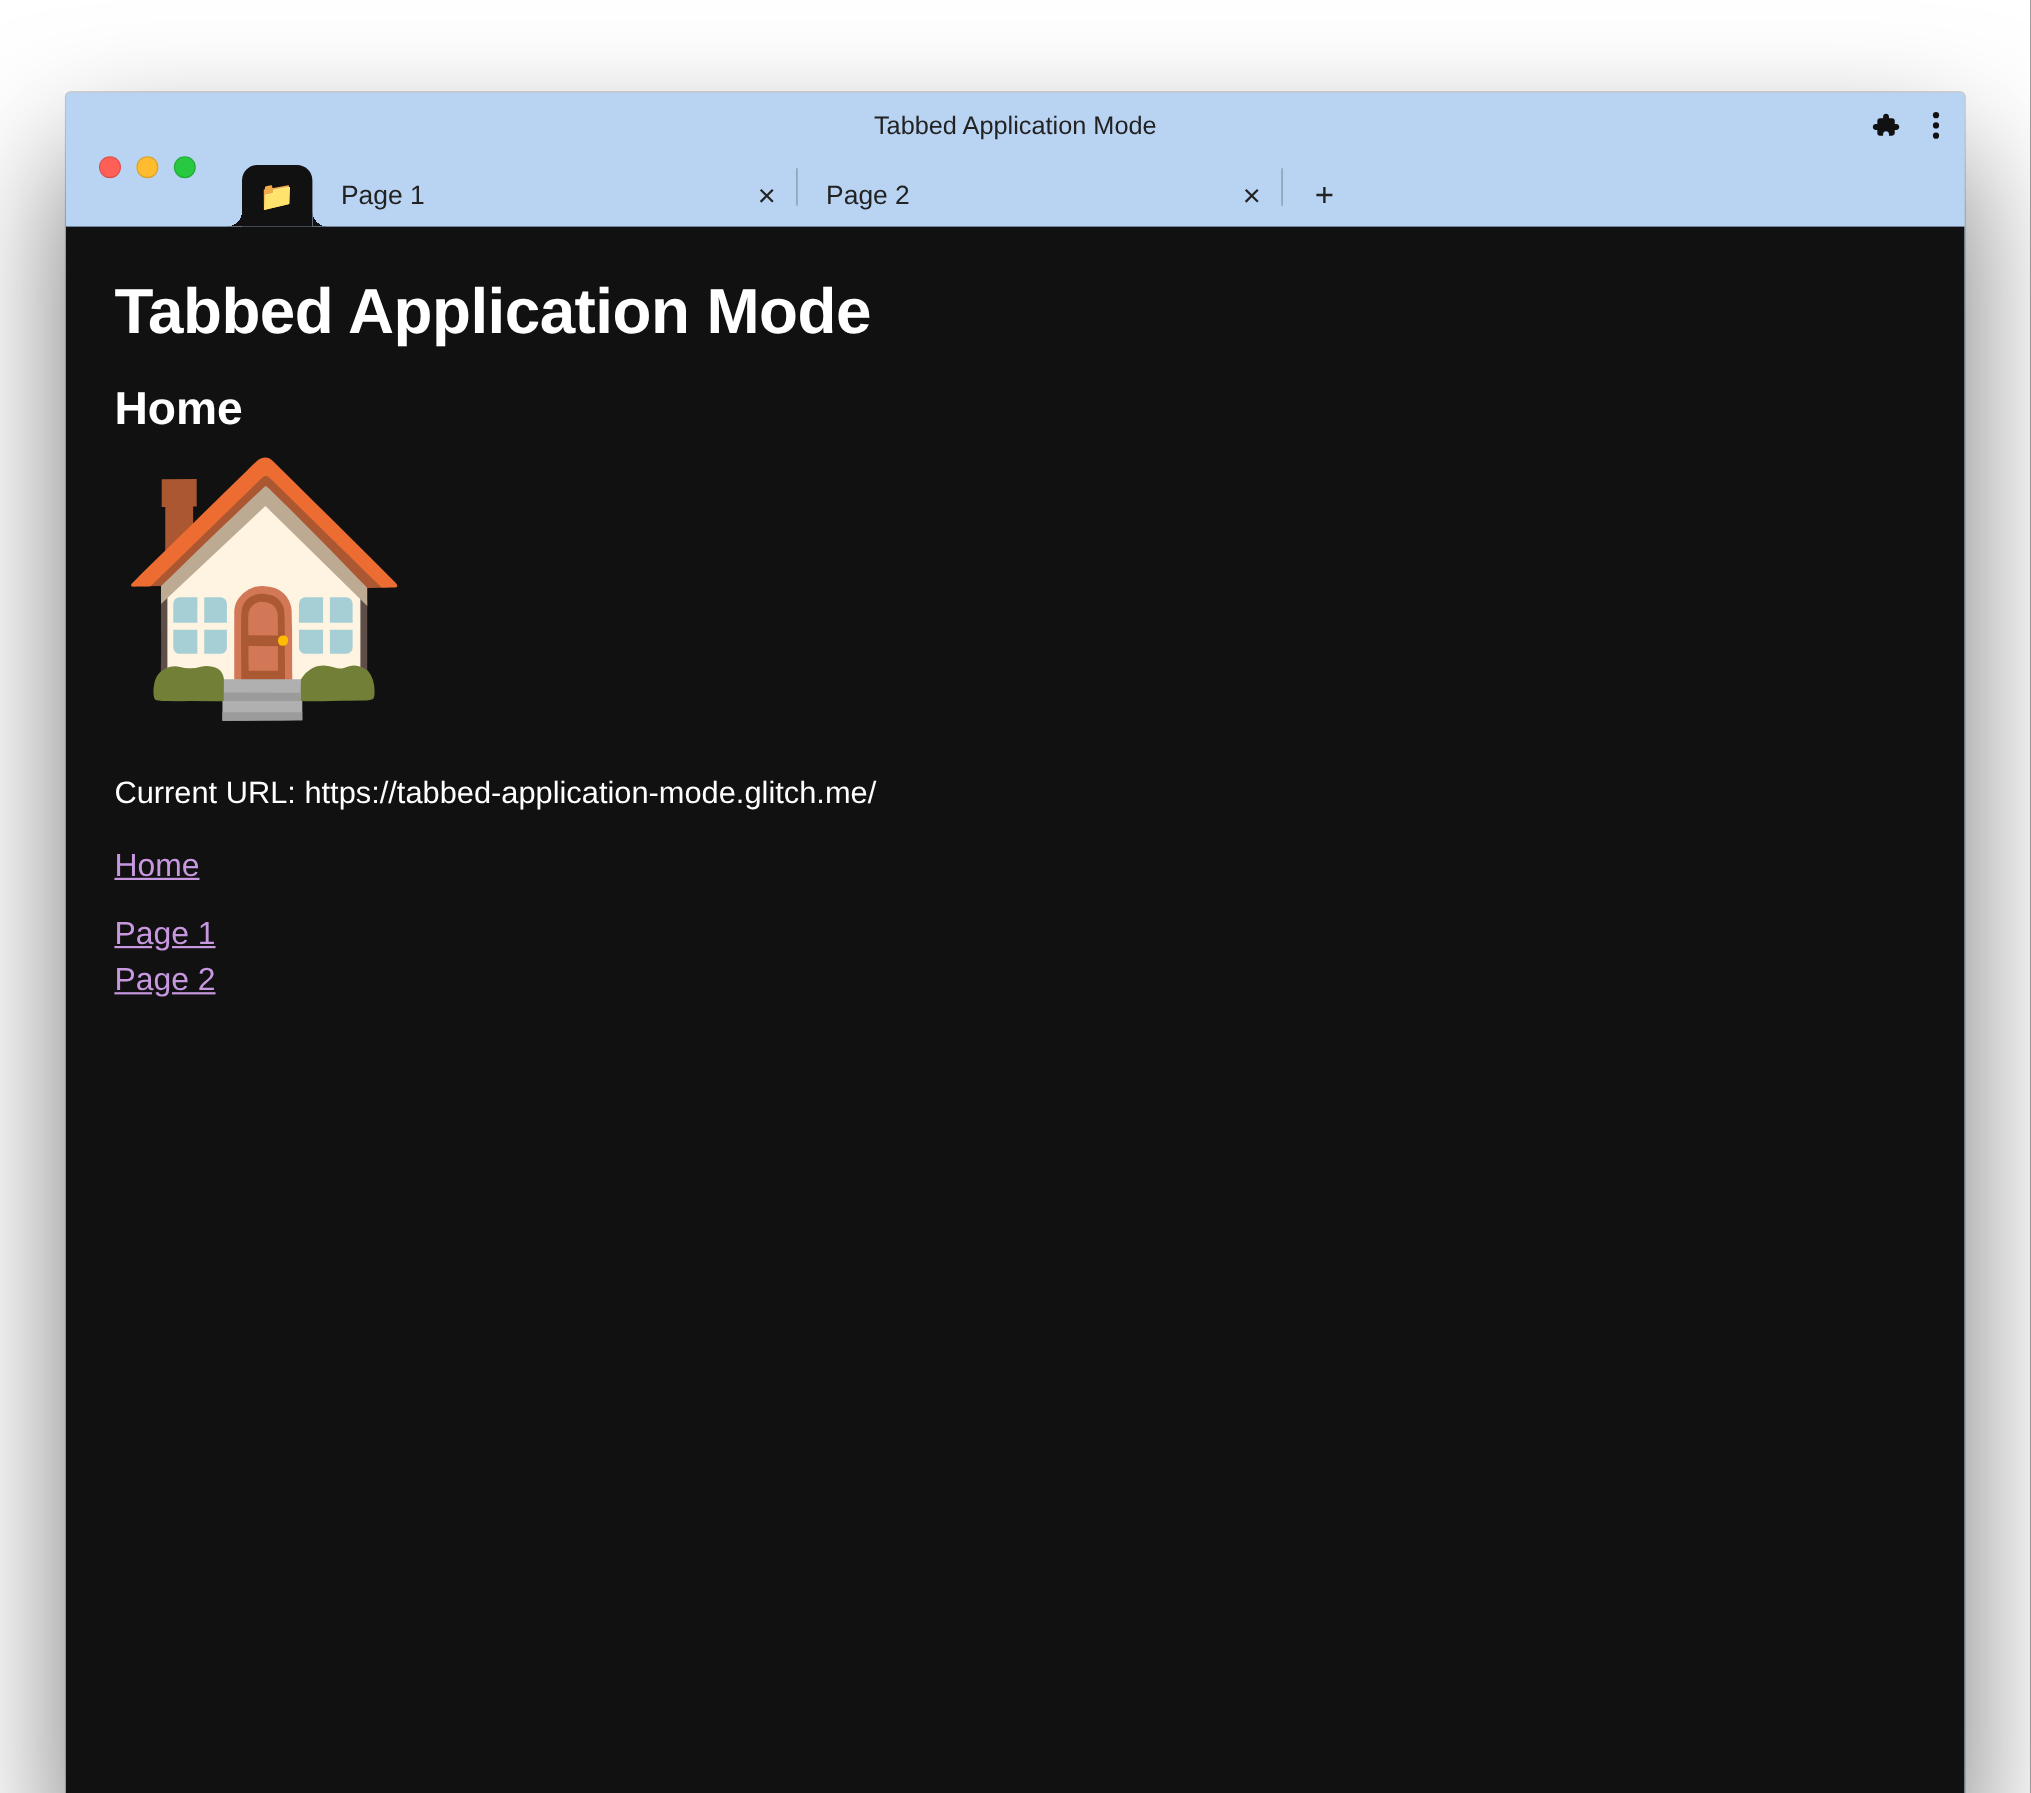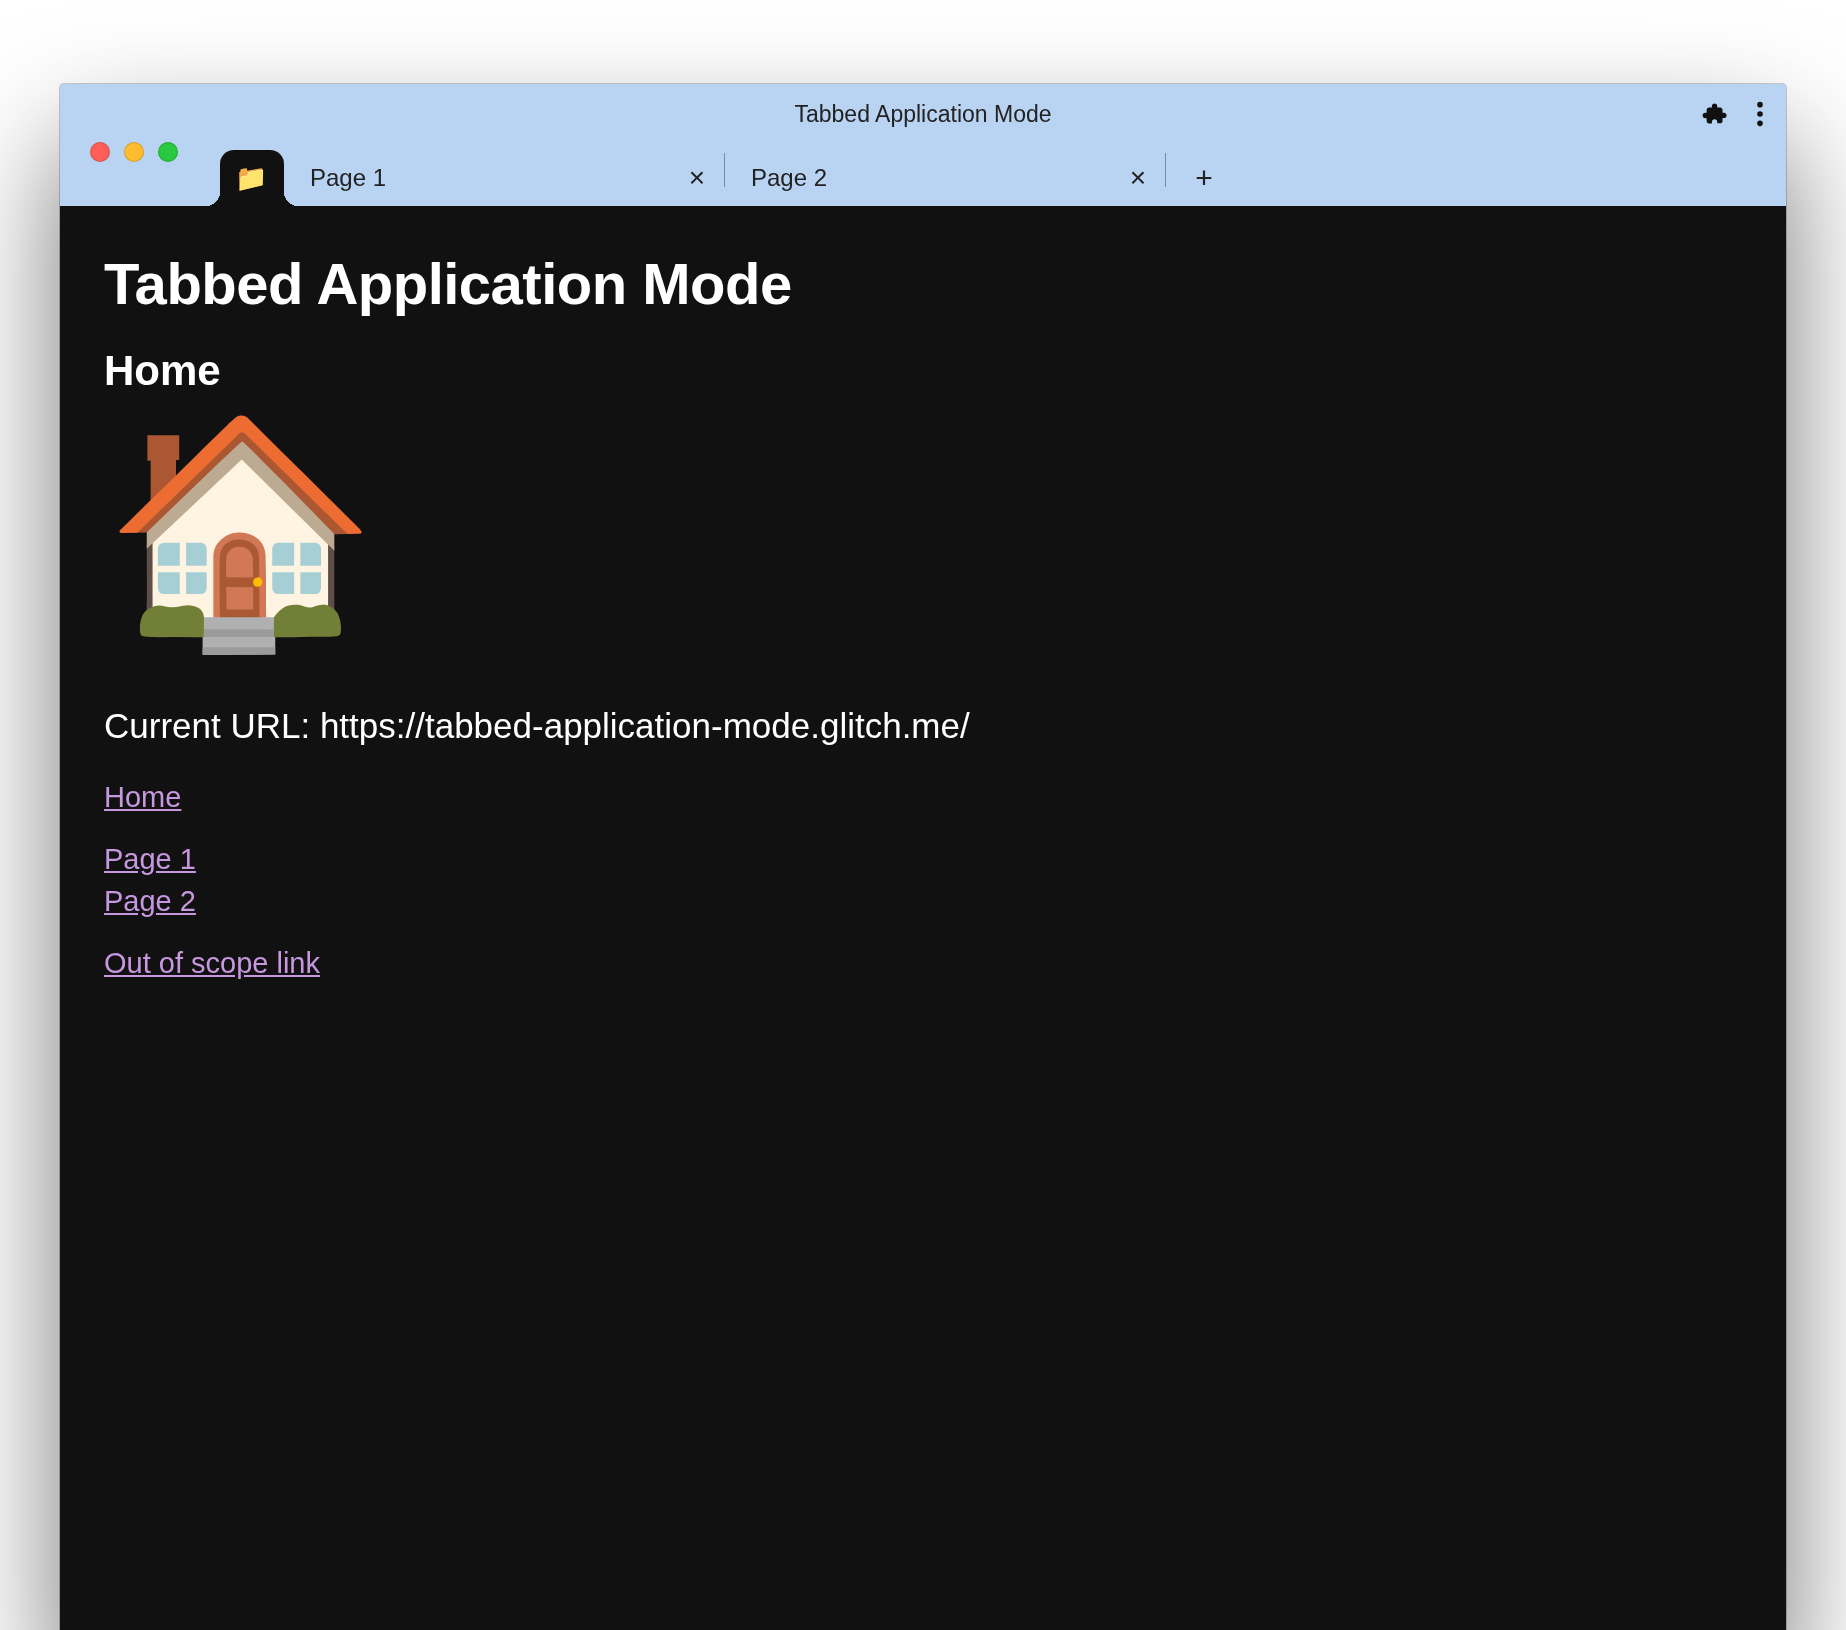--- a/index.html
+++ b/index.html
@@ -160,21 +160,21 @@
     font-size: 42px;
     font-weight: 800;
     margin-bottom: 18px;
   }
   .hero {
     font-size: 220px;
     line-height: 1;
     margin: 26px 0 60px 0;
   }
   .content p {
-    font-size: 35px;
+    font-size: 28px;
     line-height: 1.45;
     margin: 24px 0;
     font-weight: 400;
   }
   .content a.link {
     color: #c797e0;
     text-decoration: underline;
     font-size: 29px;
   }
   .linklist { margin: 20px 0; }
@@ -256,21 +256,16 @@
       <div class="linklist">
         <div class="row">
           <a href="#" class="link">Page 1</a>
         </div>
         <div class="row">
           <a href="#" class="link">Page 2</a>
         </div>
       </div>
 
 
-      <div class="linklist">
-        <div class="row">
-          <a href="#" class="link">Out of scope link</a>
-        </div>
-      </div>
     </div>
 
   </div>
 </div>
 
 </body></html>

